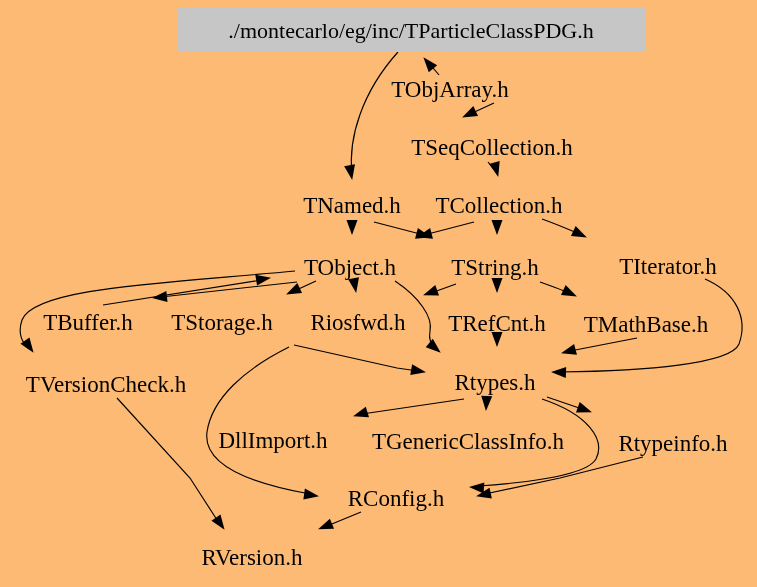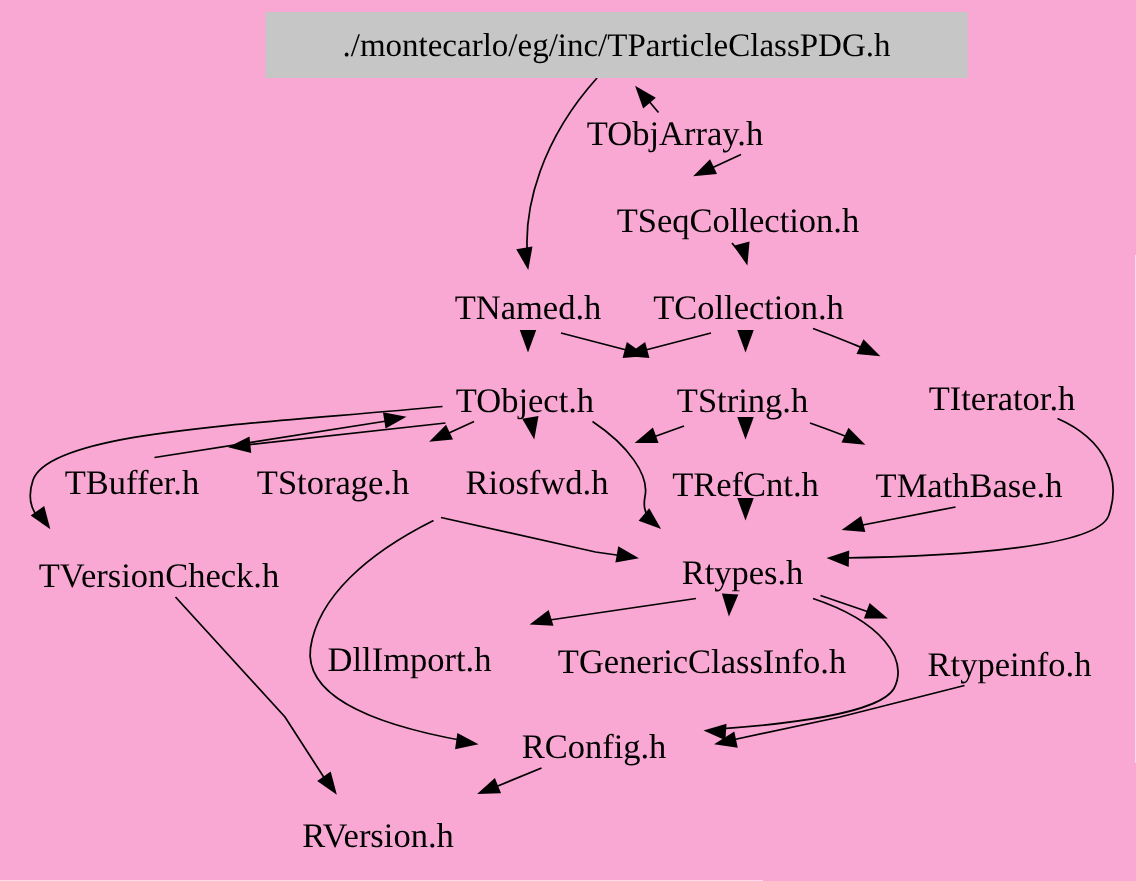--- a/index.html
+++ b/index.html
@@ -1,16 +1,16 @@
 <!DOCTYPE html>
 <html><head>
 <meta charset="utf-8">
 <style>
   html,body{margin:0;padding:0;background:#ffffff;}
-  .stage{position:relative;width:757px;height:587px;background:#f9a8d4;overflow:hidden;}
+  .stage{position:relative;width:757px;height:587px;background:#fdba74;overflow:hidden;}
   svg text{font-family:"Liberation Serif","DejaVu Serif",serif;fill:#000;}
   svg .node-label{font-size:23px;}
   svg .main-label{font-size:22px;}
   svg path.edge{fill:none;stroke:#000;stroke-width:1.15;}
   svg polygon.arrow{fill:#000;stroke:none;}
 </style>
 </head>
 <body>
 
 <div class="stage">

